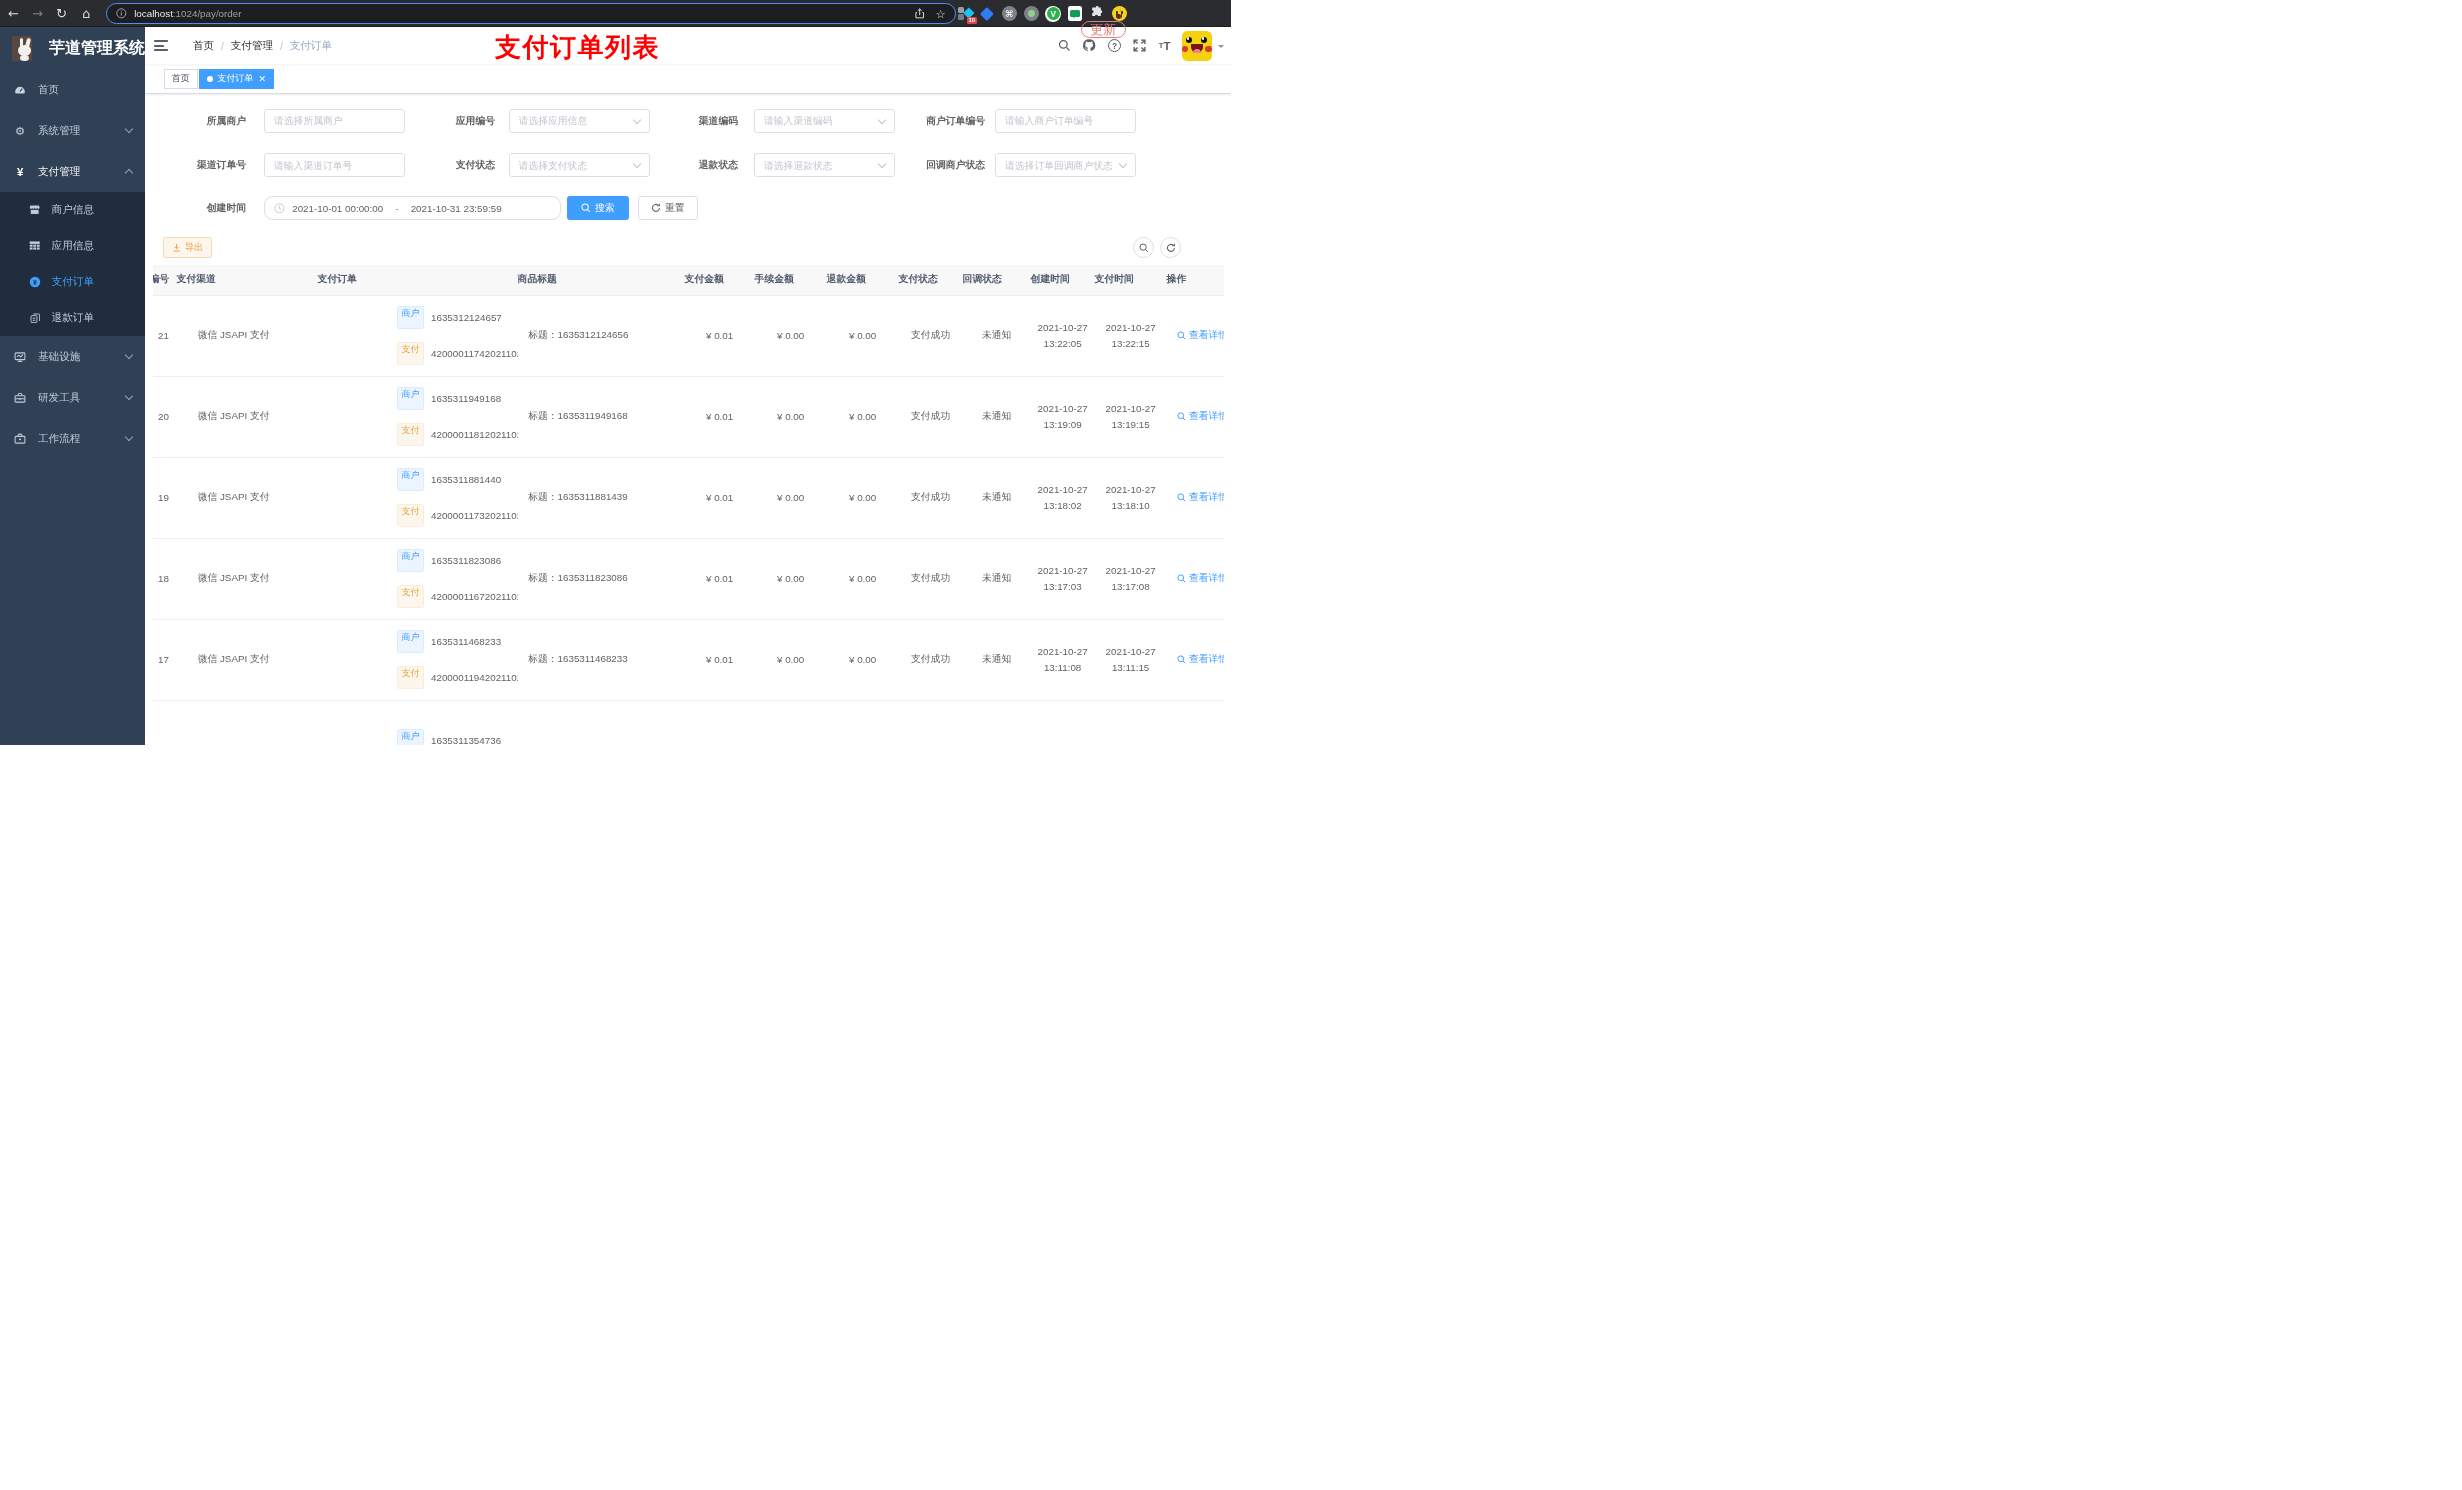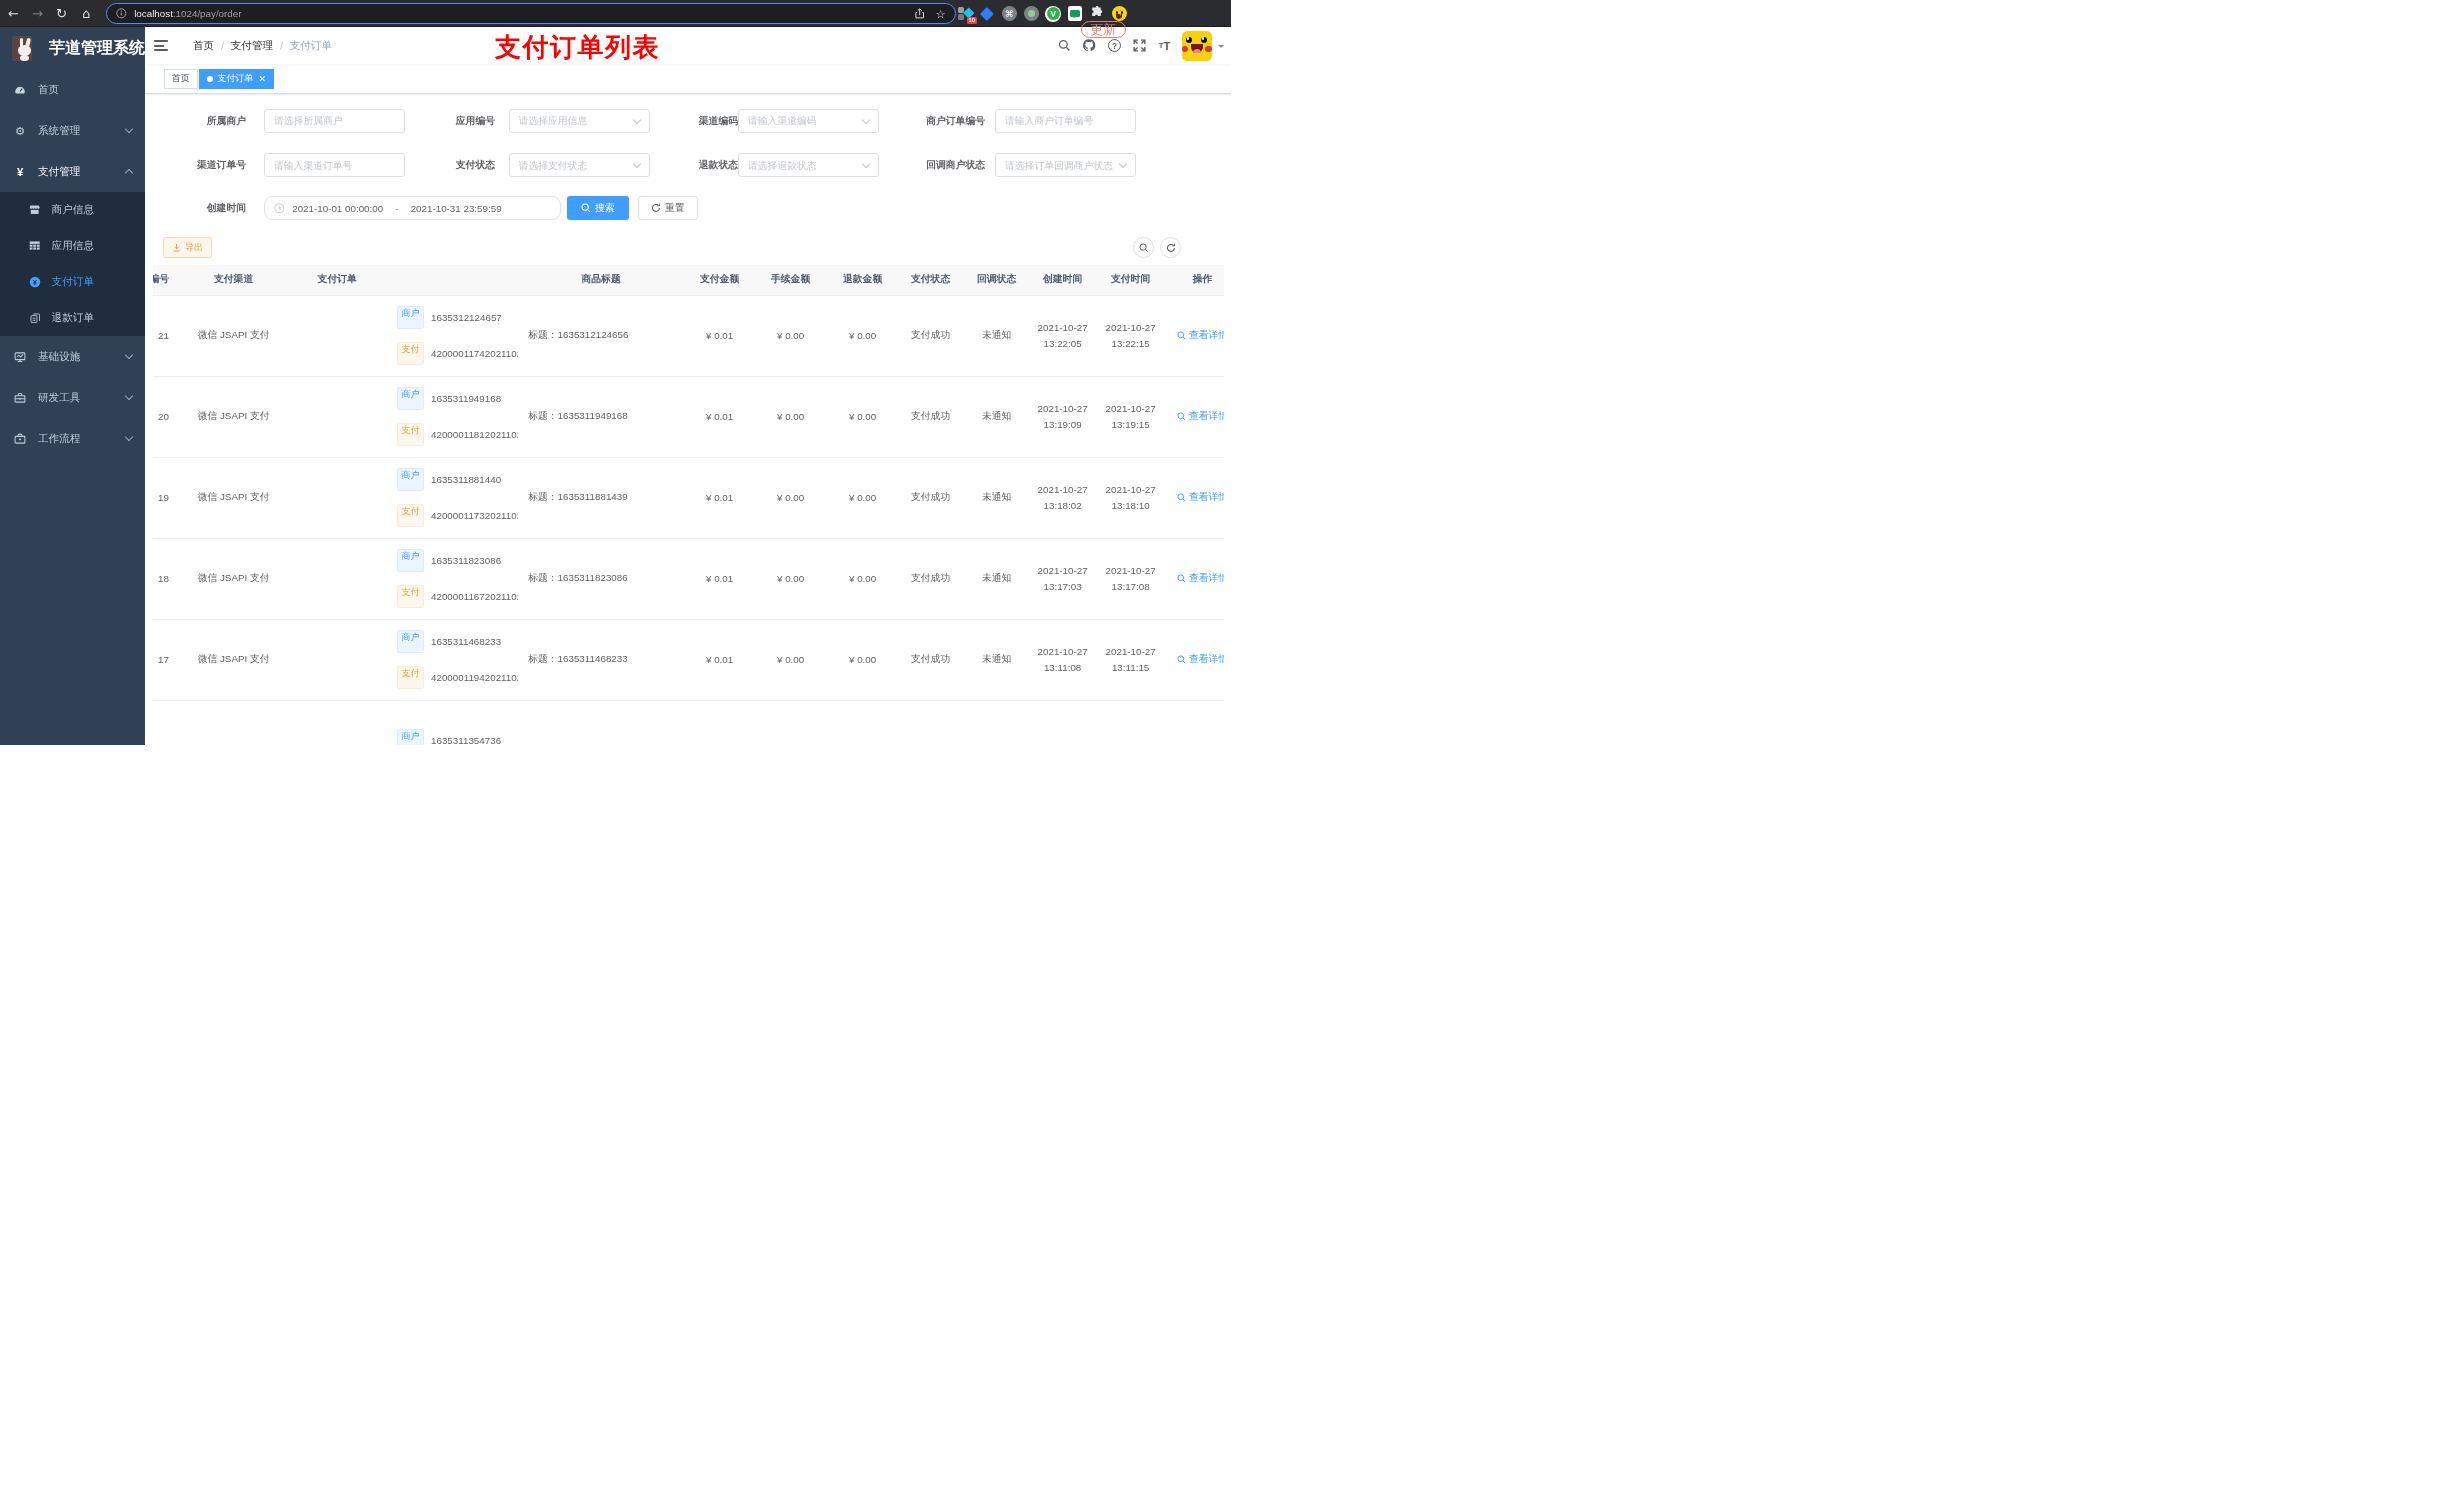--- a/index.html
+++ b/index.html
@@ -82,36 +82,36 @@
 
 .content{position:absolute;left:145px;top:95px;width:1087px;height:650px;background:#fff}
 .ffield{position:absolute;height:24px;display:flex;align-items:center}
 .flabel{font-size:9.8px;font-weight:bold;color:#606266;text-align:right;line-height:24px;white-space:nowrap}
 .finput{position:relative;height:24px}
 .finput input{width:100%;height:24px;border:0.8px solid #dcdfe6;border-radius:3px;padding:0 21px 0 9px;font-size:9.8px;color:#606266;outline:none;font-family:inherit;background:#fff}
 .finput input::placeholder{color:#c0c4cc}
 .chev{position:absolute;right:9.8px;top:8.3px;width:6px;height:6px;border-right:1px solid #c0c4cc;border-bottom:1px solid #c0c4cc;transform:rotate(45deg);pointer-events:none}
 .f-c1{left:0}.f-c1 .flabel{width:101px;margin-right:18px}
 .f-c2{left:252px}.f-c2 .flabel{width:98px;margin-right:13.6px}
-.f-c3{left:505px}.f-c3 .flabel{width:88px;margin-right:0}
+.f-c3{left:505px}.f-c3 .flabel{width:88px;margin-right:16px}
 .f-c4{left:750px}.f-c4 .flabel{width:90px;margin-right:10px}
 .frow1{top:13.6px}.frow2{top:58px}.frow3{top:101px}
 .w186{width:141px}
 .daterange{width:297px;height:24px;border:0.8px solid #dcdfe6;border-radius:9px;display:flex;align-items:center;padding:0 9px;font-size:9.8px;color:#606266;gap:7.6px}
 .daterange .dsep{color:#8a8f99;padding:0 4.5px}
 .btn{height:24px;border-radius:3px;font-size:9.8px;display:inline-flex;align-items:center;justify-content:center;gap:3.8px;cursor:pointer;border:0.8px solid transparent}
 .btn-search{position:absolute;left:422px;top:101px;width:62px;background:#409eff;color:#fff}
 .btn-reset{position:absolute;left:493px;top:101px;width:60px;background:#fff;border-color:#dcdfe6;color:#606266}
 .btn-export{position:absolute;left:18px;top:142px;height:21px;padding:0 8.3px;font-size:9px;background:#fdf6ec;border:0.8px solid #f5dab1;border-radius:2.3px;color:#e6a23c;display:inline-flex;align-items:center;gap:3.8px;cursor:pointer}
 .cbtn{position:absolute;top:142px;width:21px;height:21px;border:0.8px solid #dcdfe6;border-radius:50%;display:flex;align-items:center;justify-content:center;color:#5a5e66;cursor:pointer;background:#fff}
 .cbtn.b1{left:988px}.cbtn.b2{left:1015px}
 
 .twrap{position:absolute;left:7.6px;top:170px;width:1071px;height:480px;overflow:hidden}
 table{border-collapse:collapse;table-layout:fixed;margin-left:-23px;width:1109px}
-th{height:30px;background:#f8f8f9;color:#515a6e;font-size:9.8px;font-weight:bold;border-bottom:0.8px solid #ebeef5;text-align:center;white-space:nowrap}
+th{height:30px;background:#f8f8f9;color:#515a6e;font-size:9.8px;font-weight:bold;border-bottom:0.8px solid #ebeef5;text-align:left;white-space:nowrap}
 td{height:81px;border-bottom:0.8px solid #ebeef5;font-size:9.8px;color:#606266;text-align:center;vertical-align:middle;white-space:nowrap;overflow:hidden}
 th.h-id,td.c-id{text-align:right;padding-right:7.6px}
 th.h-order{text-align:left;padding-left:27px}
 td.c-title{text-align:left;padding-left:10.6px}
 .ord-wrap{display:flex;flex-direction:column;gap:13px;padding-left:106px;align-items:flex-start}
 .ord-line{display:flex;align-items:center;gap:6.8px}
 .tag{display:inline-block;height:23px;line-height:13.6px;padding:0 3.8px;font-size:9px;border-radius:2.3px;border:0.8px solid}
 .tag-blue{background:#ecf5ff;border-color:#d9ecff;color:#409eff}
 .tag-warn{background:#fdf6ec;border-color:#faecd8;color:#e6a23c}
 .c-time div{line-height:16px}

